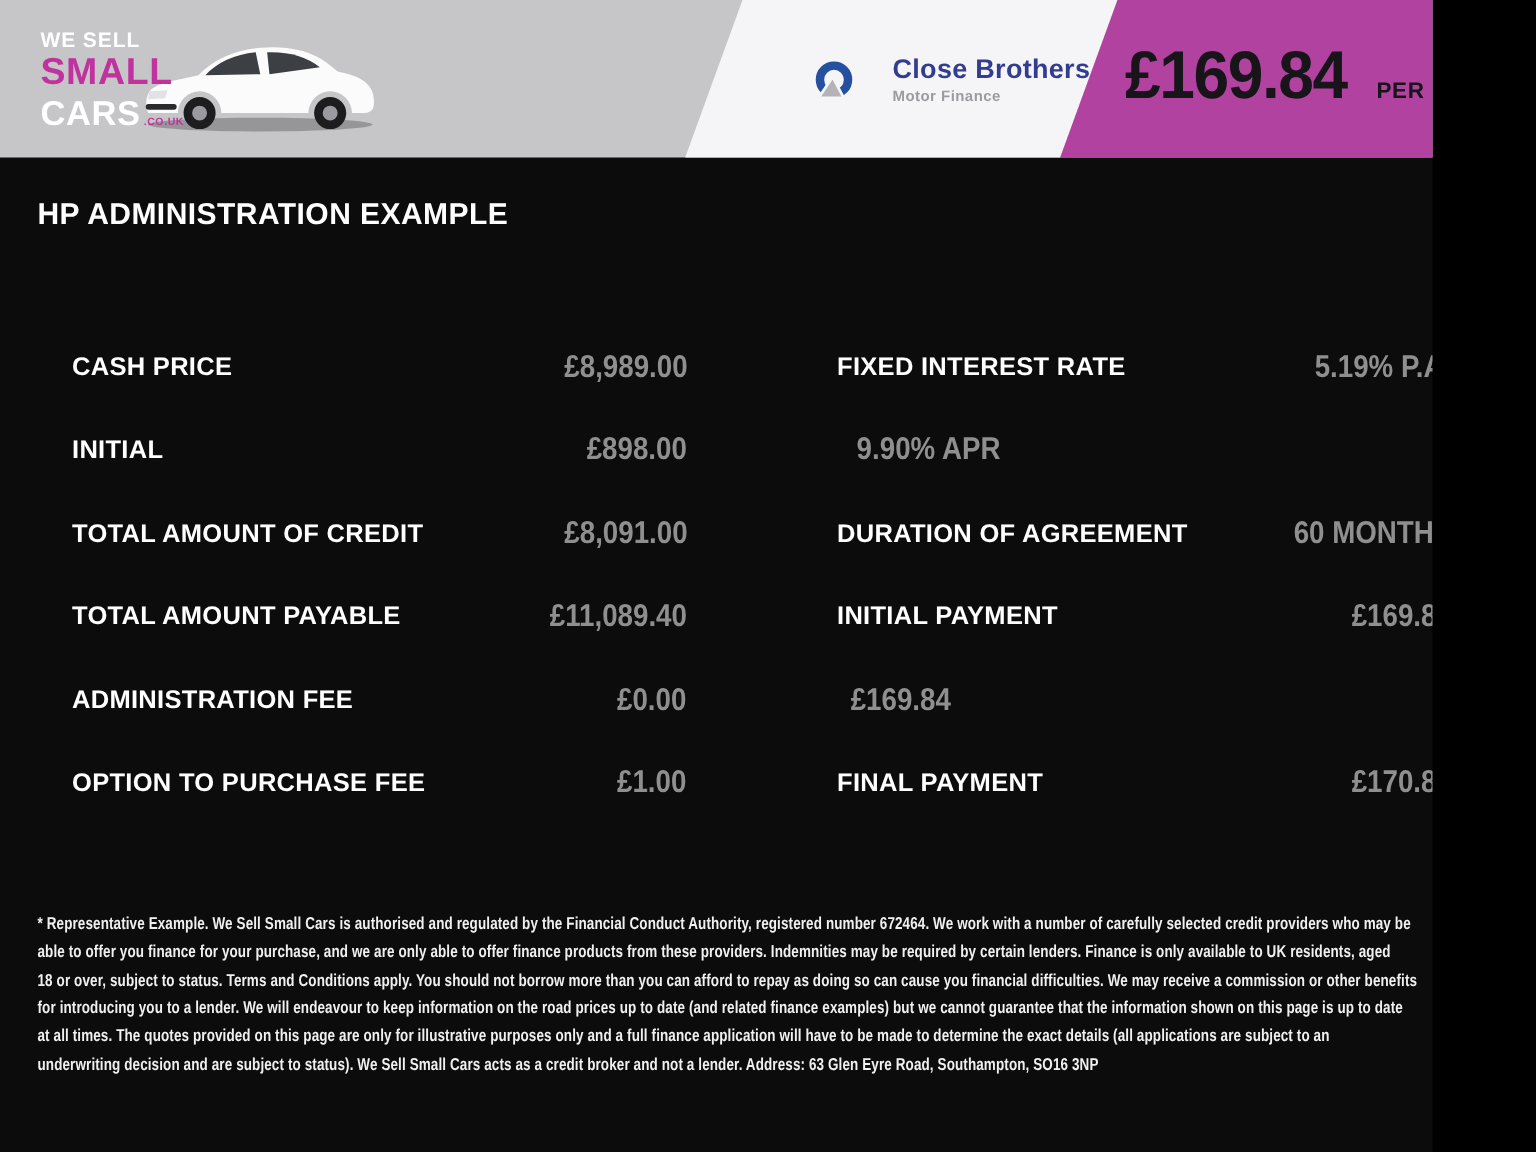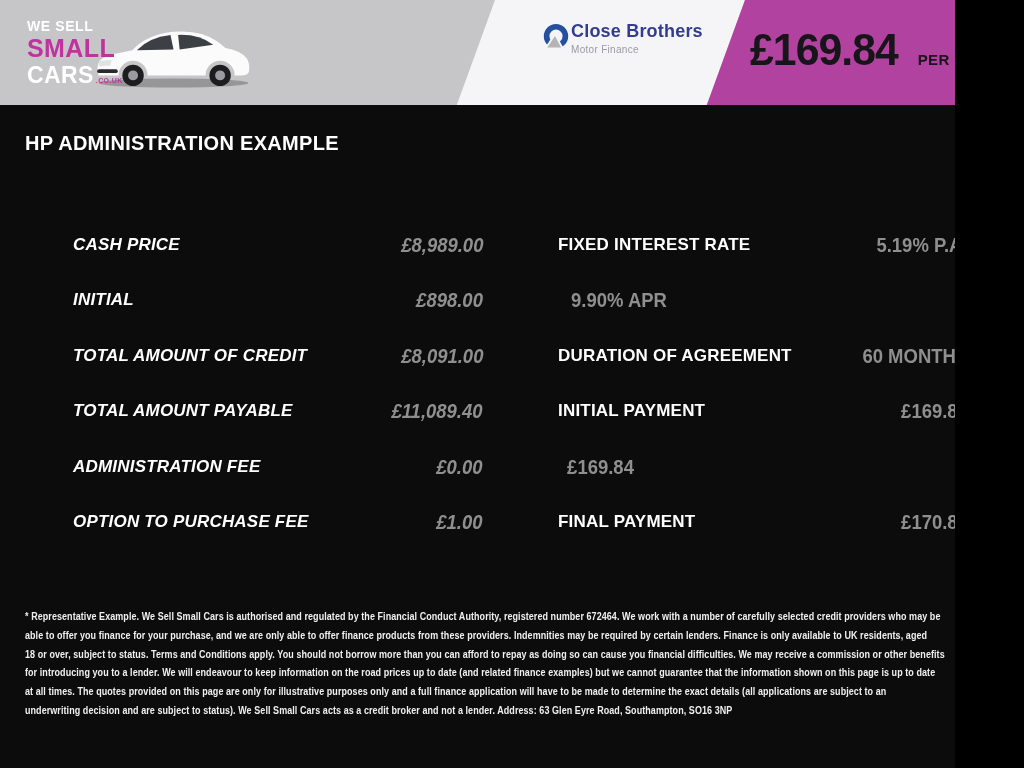--- a/index.html
+++ b/index.html
@@ -14,36 +14,36 @@
             transform:skewX(-20deg);transform-origin:0 0;}
 
   .logo{position:absolute;left:27px;top:19px;line-height:1;font-weight:700;color:#fff;z-index:3;}
   .logo-l1{font-size:14px;letter-spacing:.6px;}
   .logo-l2{font-size:25px;color:#c0339f;margin-top:3px;letter-spacing:.4px;}
   .logo-l3{font-size:23px;margin-top:3px;letter-spacing:.4px;}
   .logo-suffix{font-size:7px;color:#c0339f;margin-left:2px;font-weight:700;}
 
   .car{position:absolute;left:88px;top:14px;width:168px;height:80px;z-index:2;}
 
-  .cb{position:absolute;left:541px;top:21px;display:flex;align-items:center;gap:0;z-index:3;}
+  .cb{position:absolute;left:541px;top:36px;display:flex;align-items:flex-end;gap:24px;z-index:3;}
   .cb-icon{width:30px;height:30px;}
   .cb-name{font-size:18px;font-weight:700;color:#333d8f;letter-spacing:.2px;}
-  .cb-sub{font-size:10px;color:#9b9ba1;margin-top:2px;font-weight:400;letter-spacing:.3px;}
+  .cb-sub{font-size:10px;color:#9b9ba1;margin-top:2px;font-weight:700;letter-spacing:.3px;}
 
   .price{position:absolute;left:750px;top:24px;z-index:3;display:flex;align-items:baseline;color:#17141a;}
   .price-amount{font-size:45px;font-weight:800;letter-spacing:-1px;display:inline-block;
                 transform:scaleX(.95);transform-origin:0 100%;}
   .price-per{font-size:15px;font-weight:800;margin-left:12px;letter-spacing:.4px;}
 
   
   .title{position:absolute;left:25px;top:132px;margin:0;color:#fff;font-size:20px;
          font-weight:700;letter-spacing:.3px;}
 
   .col{position:absolute;top:217px;width:410px;}
-  .col-left{left:73px;font-style:italic;}
+  .col-left{left:48px;}
   .col-right{left:558px;text-align:center;}
   .frow{height:55.5px;display:flex;justify-content:space-between;align-items:center;}
   .lbl{color:#fff;font-weight:700;font-size:17px;letter-spacing:.2px;white-space:nowrap;}
   .val{color:#8f8f8f;font-weight:700;font-size:21px;white-space:nowrap;display:inline-block;
        transform:scaleX(.88);transform-origin:100% 50%;}
 
   
   .disclaimer{position:absolute;left:25px;top:607px;color:#f0f0f0;}
   .disc-inner{transform:scaleX(.78);transform-origin:0 0;}
   .disc-line{font-size:11.5px;font-weight:700;line-height:18.8px;white-space:nowrap;letter-spacing:.1px;}

